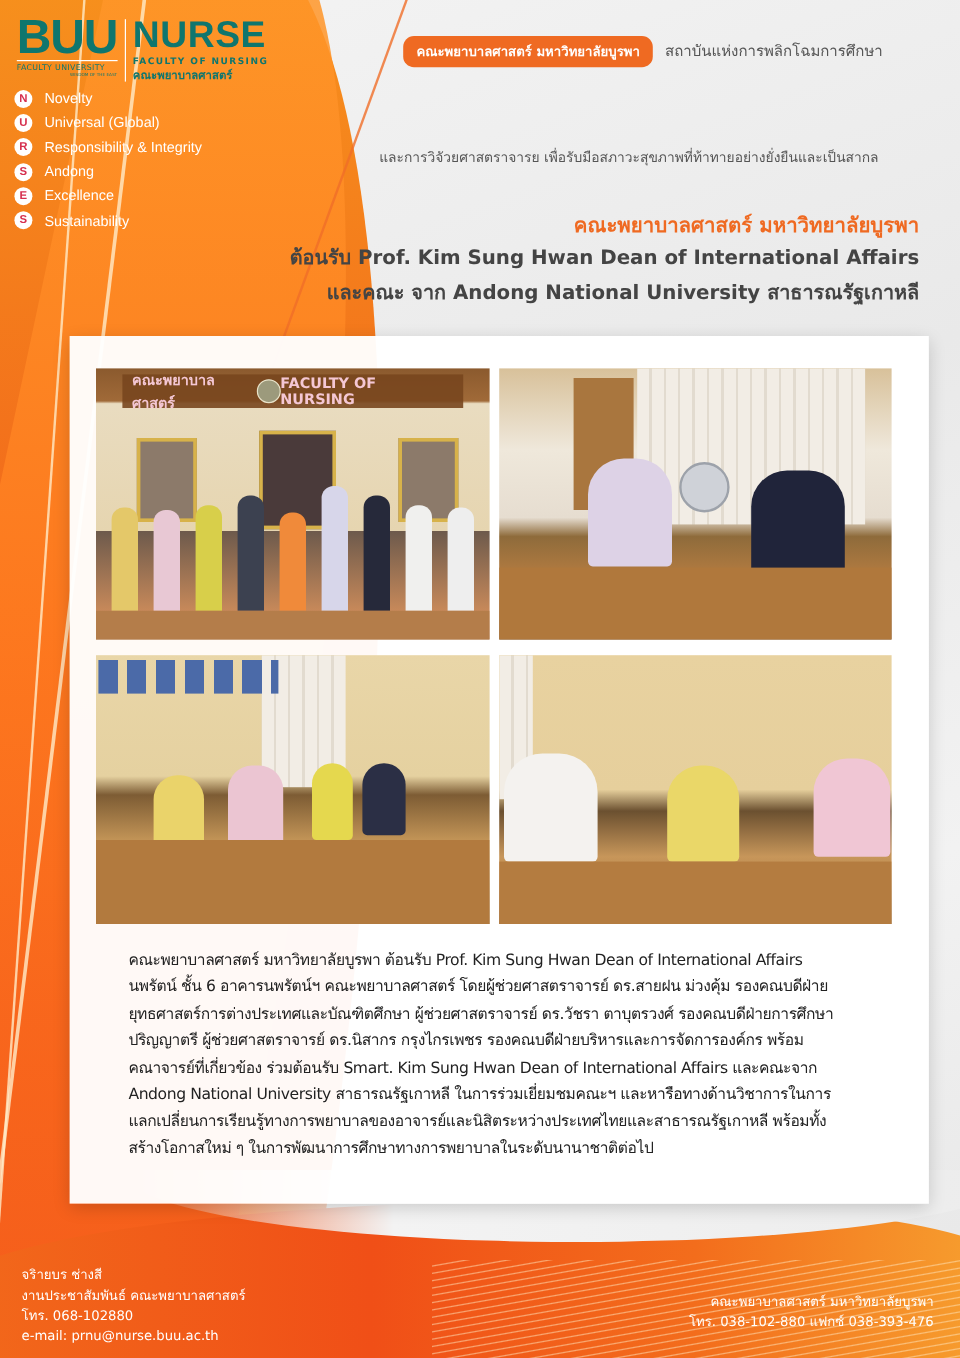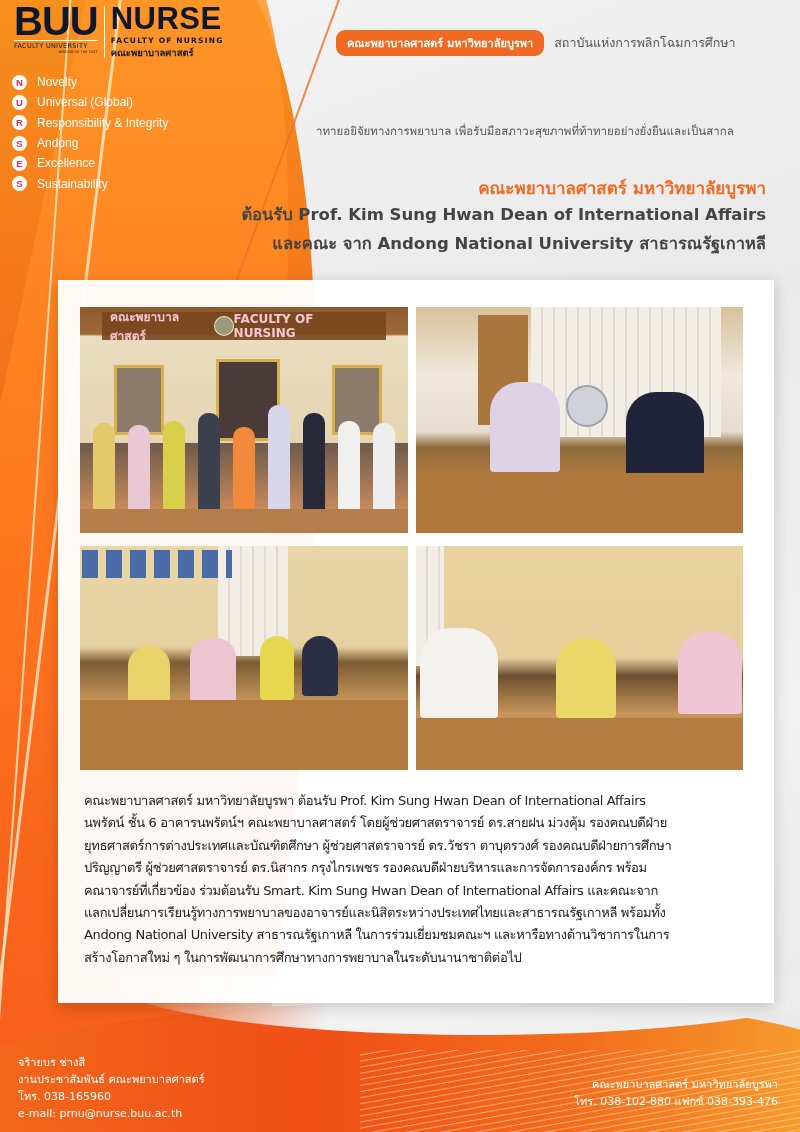--- a/index.html
+++ b/index.html
@@ -35,21 +35,21 @@
   .bg-bottom-white {
     position: absolute; left: 100px; top: 975px; width: 760px; height: 60px;
     background: linear-gradient(90deg, rgba(255,255,255,0) 0%, #f3f3f3 30%, #ececec 100%);
     border-radius: 0 0 50% 50% / 0 0 100% 100%;
   }
   .bottom-stripes {
     position: absolute; left: 360px; top: 1050px; width: 440px; height: 82px;
     background: repeating-linear-gradient(170deg, rgba(255,230,190,0.0) 0px, rgba(255,230,190,0.0) 4px, rgba(255,230,190,0.55) 5px, rgba(255,230,190,0.0) 6px);
   }
   
-  .logo { position: absolute; left: 14px; top: 4px; width: 210px; color: #0f172a; }
+  .logo { position: absolute; left: 14px; top: 14px; width: 210px; color: #0f766e; }
   .logo-row { display: flex; align-items: flex-start; }
   .buu { font-family: "Liberation Sans", sans-serif; font-weight: 900; font-size: 40px; line-height: 34px; letter-spacing: -1px; }
   .buu-sub { font-size: 6.5px; letter-spacing: .3px; margin-top: 2px; border-top: 1px solid #fff; padding-top: 1px; }
   .buu-sub2 { font-size: 3.5px; text-align: right; }
   .logo-divider { width: 1px; height: 52px; background: #fff; margin: 2px 6px 0 6px; }
   .nurse-logo { font-family: "Liberation Sans", sans-serif; font-weight: 700; font-size: 31px; line-height: 30px; letter-spacing: 0.5px; }
   .fac { font-size: 7.5px; font-weight: 700; letter-spacing: 1.2px; margin-top: 2px; }
   .fac-th { font-size: 9.5px; font-weight: 700; margin-top: 0px; }
   
   .nurses { position: absolute; left: 12px; top: 72px; }
@@ -84,21 +84,21 @@
   .people { position: absolute; left: 0; bottom: 24px; width: 100%; height: 110px; display: flex; justify-content: space-around; align-items: flex-end; padding: 0 6px; }
   .person { width: 22px; border-radius: 10px 10px 0 0; }
   .frame { position: absolute; border: 3px solid #d7b24a; background: #6e6a74; }
   .table-edge { position: absolute; left: 0; bottom: 0; width: 100%; height: 24px; background: #b47d4a; }
   .curtain { position: absolute; background: repeating-linear-gradient(90deg, #f2ede5 0 10px, #e2dbcf 10px 12px); }
   .body-text {
     position: absolute; left: 26px; top: 510px; width: 672px;
     color: #222; font-size: 13px; line-height: 22.4px;
     font-family: "DejaVu Sans", sans-serif;
   }
-  .body-text p { white-space: nowrap; letter-spacing: -0.35px; }
+  .body-text p { white-space: nowrap; letter-spacing: -0.35px; margin-left: 23px; }
   
   .footer-left { position: absolute; left: 18px; top: 1054px; color: #fff; font-size: 11px; line-height: 17px; }
   .footer-right { position: absolute; right: 22px; top: 1076px; color: #fff; font-size: 11px; line-height: 17px; text-align: right; }
 </style>
 </head>
 <body>
 
 <div class="bg-left"></div>
 <div class="bg-left2"></div>
 <div class="bg-line" style="left:120px;top:-10px;height:1160px;transform:rotate(7deg);"></div>
@@ -149,21 +149,21 @@
     <span class="nurses-circle">S</span>
     <span>Sustainability</span>
   </div>
 </div>
 
 <div class="masthead">
   <div class="mast-row2">
     <span class="mast-pill">คณะพยาบาลศาสตร์ มหาวิทยาลัยบูรพา</span>
     <span class="mast-sub1">สถาบันแห่งการพลิกโฉมการศึกษา</span>
   </div>
-  <div class="mast-sub2">าทายอยิจัยทางการพยาบาล เพื่อรับมือสภาวะสุขภาพที่ท้าทายอย่างยั่งยืนและเป็นสากล</div>
+  <div class="mast-sub2">และการวิจัวยศาสตราจารย เพื่อรับมือสภาวะสุขภาพที่ท้าทายอย่างยั่งยืนและเป็นสากล</div>
 </div>
 
 <div class="headline">
   <div class="hl-faculty">คณะพยาบาลศาสตร์ มหาวิทยาลัยบูรพา</div>
   <div class="hl-line">ต้อนรับ Prof. Kim Sung Hwan Dean of International Affairs</div>
   <div class="hl-line">และคณะ จาก Andong National University สาธารณรัฐเกาหลี</div>
 </div>
 
 <div class="card">
 
@@ -216,28 +216,28 @@
     <div style="position:absolute;left:262px;top:86px;width:64px;height:82px;background:#f0c6d4;border-radius:28px 28px 4px 4px;"></div>
     <div class="table-edge" style="height:52px;background:#b47c40;"></div>
   </div>
 
   <div class="body-text">
     <p>คณะพยาบาลศาสตร์ มหาวิทยาลัยบูรพา ต้อนรับ Prof. Kim Sung Hwan Dean of International Affairs</p>
     <p>นพรัตน์ ชั้น 6 อาคารนพรัตน์ฯ คณะพยาบาลศาสตร์ โดยผู้ช่วยศาสตราจารย์ ดร.สายฝน ม่วงคุ้ม รองคณบดีฝ่าย</p>
     <p>ยุทธศาสตร์การต่างประเทศและบัณฑิตศึกษา ผู้ช่วยศาสตราจารย์ ดร.วัชรา ตาบุตรวงศ์ รองคณบดีฝ่ายการศึกษา</p>
     <p>ปริญญาตรี ผู้ช่วยศาสตราจารย์ ดร.นิสากร กรุงไกรเพชร รองคณบดีฝ่ายบริหารและการจัดการองค์กร พร้อม</p>
     <p>คณาจารย์ที่เกี่ยวข้อง ร่วมต้อนรับ Smart. Kim Sung Hwan Dean of International Affairs และคณะจาก</p>
+    <p>Andong National University สาธารณรัฐเกาหลี ในการร่วมเยี่ยมชมคณะฯ และหารือทางด้านวิชาการในการ</p>
     <p>แลกเปลี่ยนการเรียนรู้ทางการพยาบาลของอาจารย์และนิสิตระหว่างประเทศไทยและสาธารณรัฐเกาหลี พร้อมทั้ง</p>
-    <p>Andong National University สาธารณรัฐเกาหลี ในการร่วมเยี่ยมชมคณะฯ และหารือทางด้านวิชาการในการ</p>
     <p>สร้างโอกาสใหม่ ๆ ในการพัฒนาการศึกษาทางการพยาบาลในระดับนานาชาติต่อไป</p>
   </div>
 </div>
 
 <div class="footer-left">
   <div>จริายบร ช่างสี</div>
   <div>งานประชาสัมพันธ์ คณะพยาบาลศาสตร์</div>
-  <div>โทร. 038-165960</div>
+  <div>โทร. 068-102880</div>
   <div>e-mail: prnu@nurse.buu.ac.th</div>
 </div>
 <div class="footer-right">
   <div>คณะพยาบาลศาสตร์ มหาวิทยาลัยบูรพา</div>
   <div>โทร. 038-102-880 แฟกซ์ 038-393-476</div>
 </div>
 
 </body></html>

